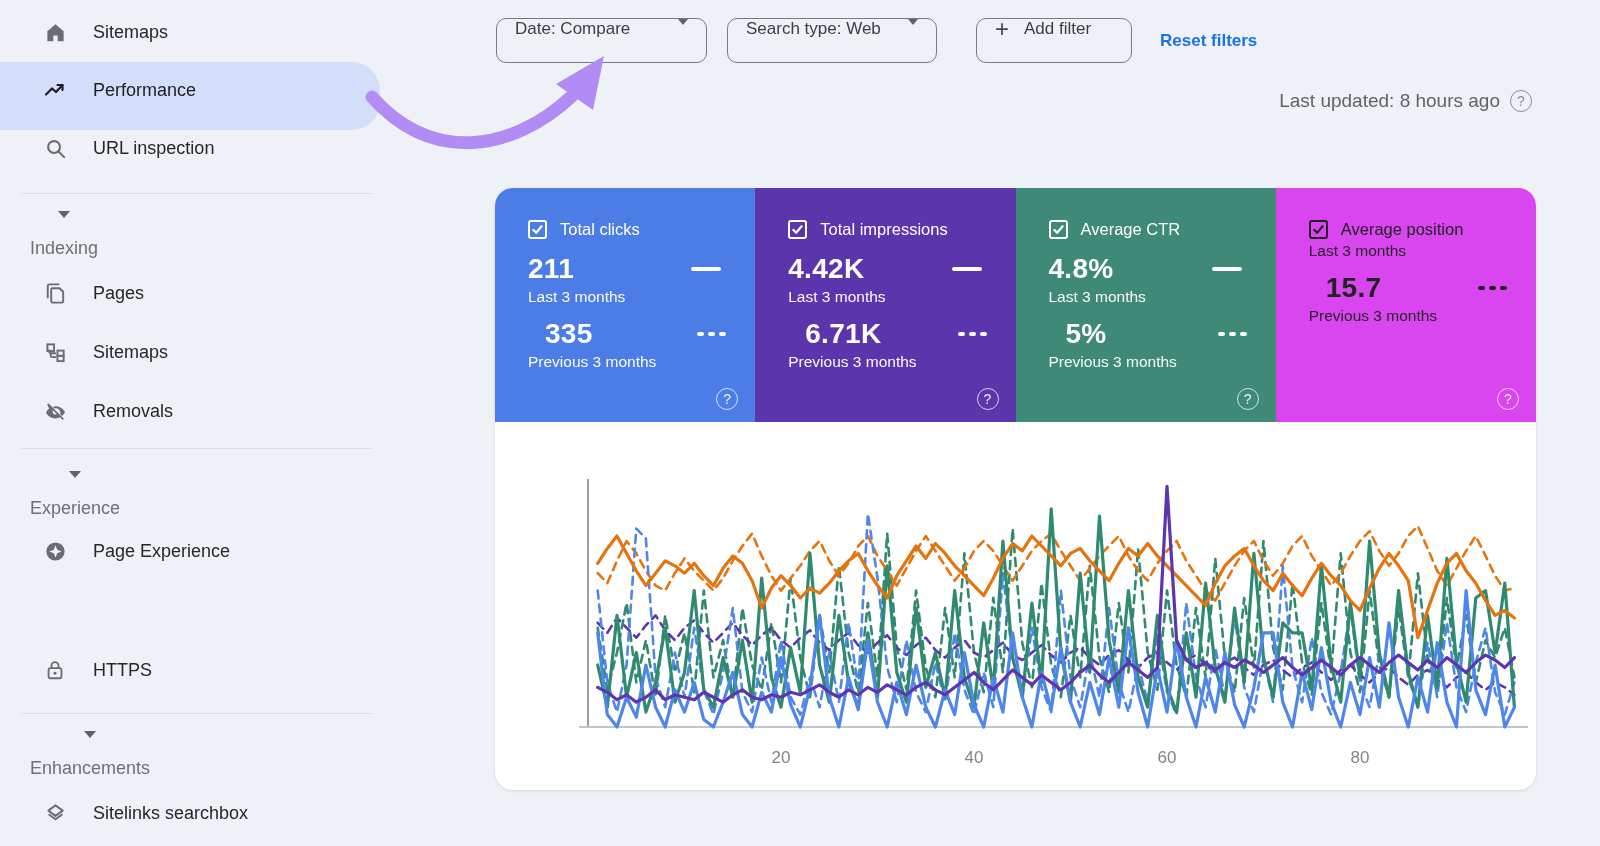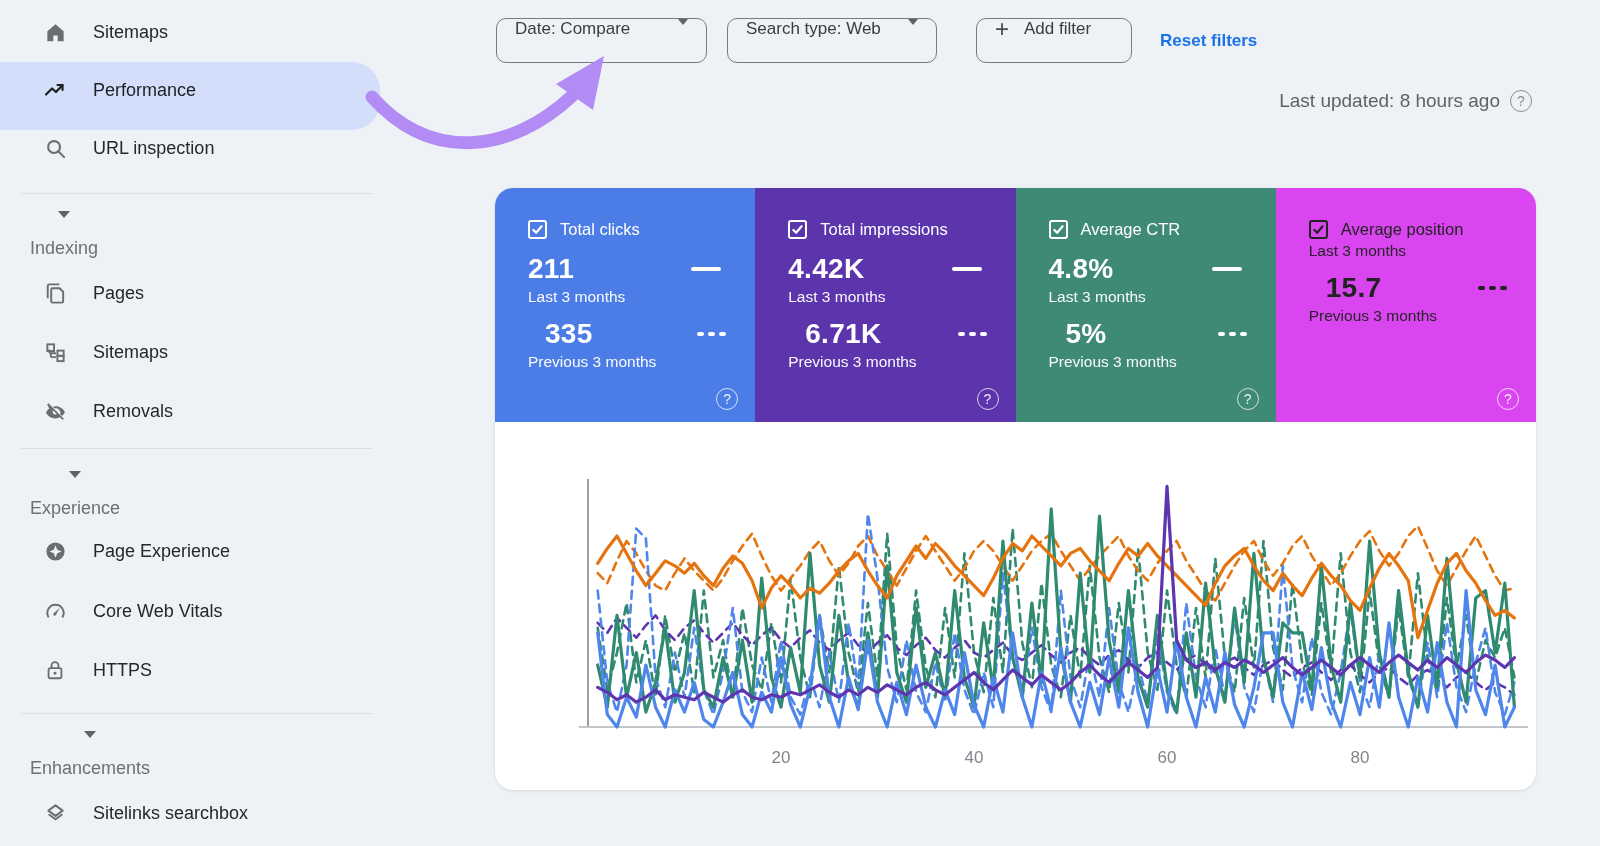--- a/index.html
+++ b/index.html
@@ -134,29 +134,20 @@
   <div class="side-row" style="top:529px">
     <span class="ic">
       <svg width="23" height="23" viewBox="0 0 24 24">
           <circle cx="12" cy="12" r="9.5" fill="#6a6e72"></circle>
           <path d="M12 5.6l1.8 4.6 4.6 1.8-4.6 1.8L12 18.4l-1.8-4.6-4.6-1.8 4.6-1.8z" fill="#eef1f5"></path>
         </svg>
     </span>
     <span>Page Experience</span>
   </div>
 
-  <div class="side-row" style="top:589px">
-    <span class="ic">
-      <svg width="23" height="23" viewBox="0 0 24 24" fill="none" stroke="#6a6e72" stroke-width="2">
-        <path d="M4.5 17.5a8.5 8.5 0 1 1 15 0" stroke-linecap="round"></path>
-        <path d="M10.8 13.2 16.5 8l-3.6 6.6a1.6 1.6 0 1 1-2.1-1.4z" fill="#6a6e72" stroke="none"></path>
-      </svg>
-    </span>
-    <span>Core Web Vitals</span>
-  </div>
 
   <div class="side-row" style="top:648px">
     <span class="ic">
       <svg width="22" height="22" viewBox="0 0 24 24" fill="none" stroke="#6a6e72" stroke-width="2">
         <rect x="5" y="10" width="14" height="11" rx="2"></rect>
           <path d="M8.2 10V7.2a3.8 3.8 0 0 1 7.6 0V10"></path>
           <circle cx="12" cy="15.5" r="1.6" fill="#6a6e72" stroke="none"></circle>
       </svg>
     </span>
     <span>HTTPS</span>

